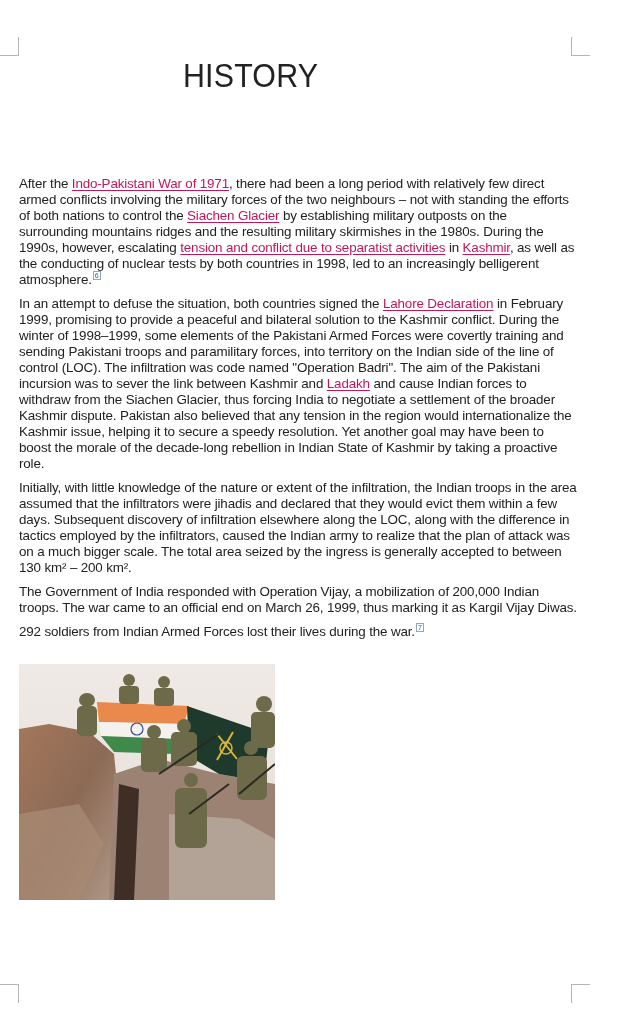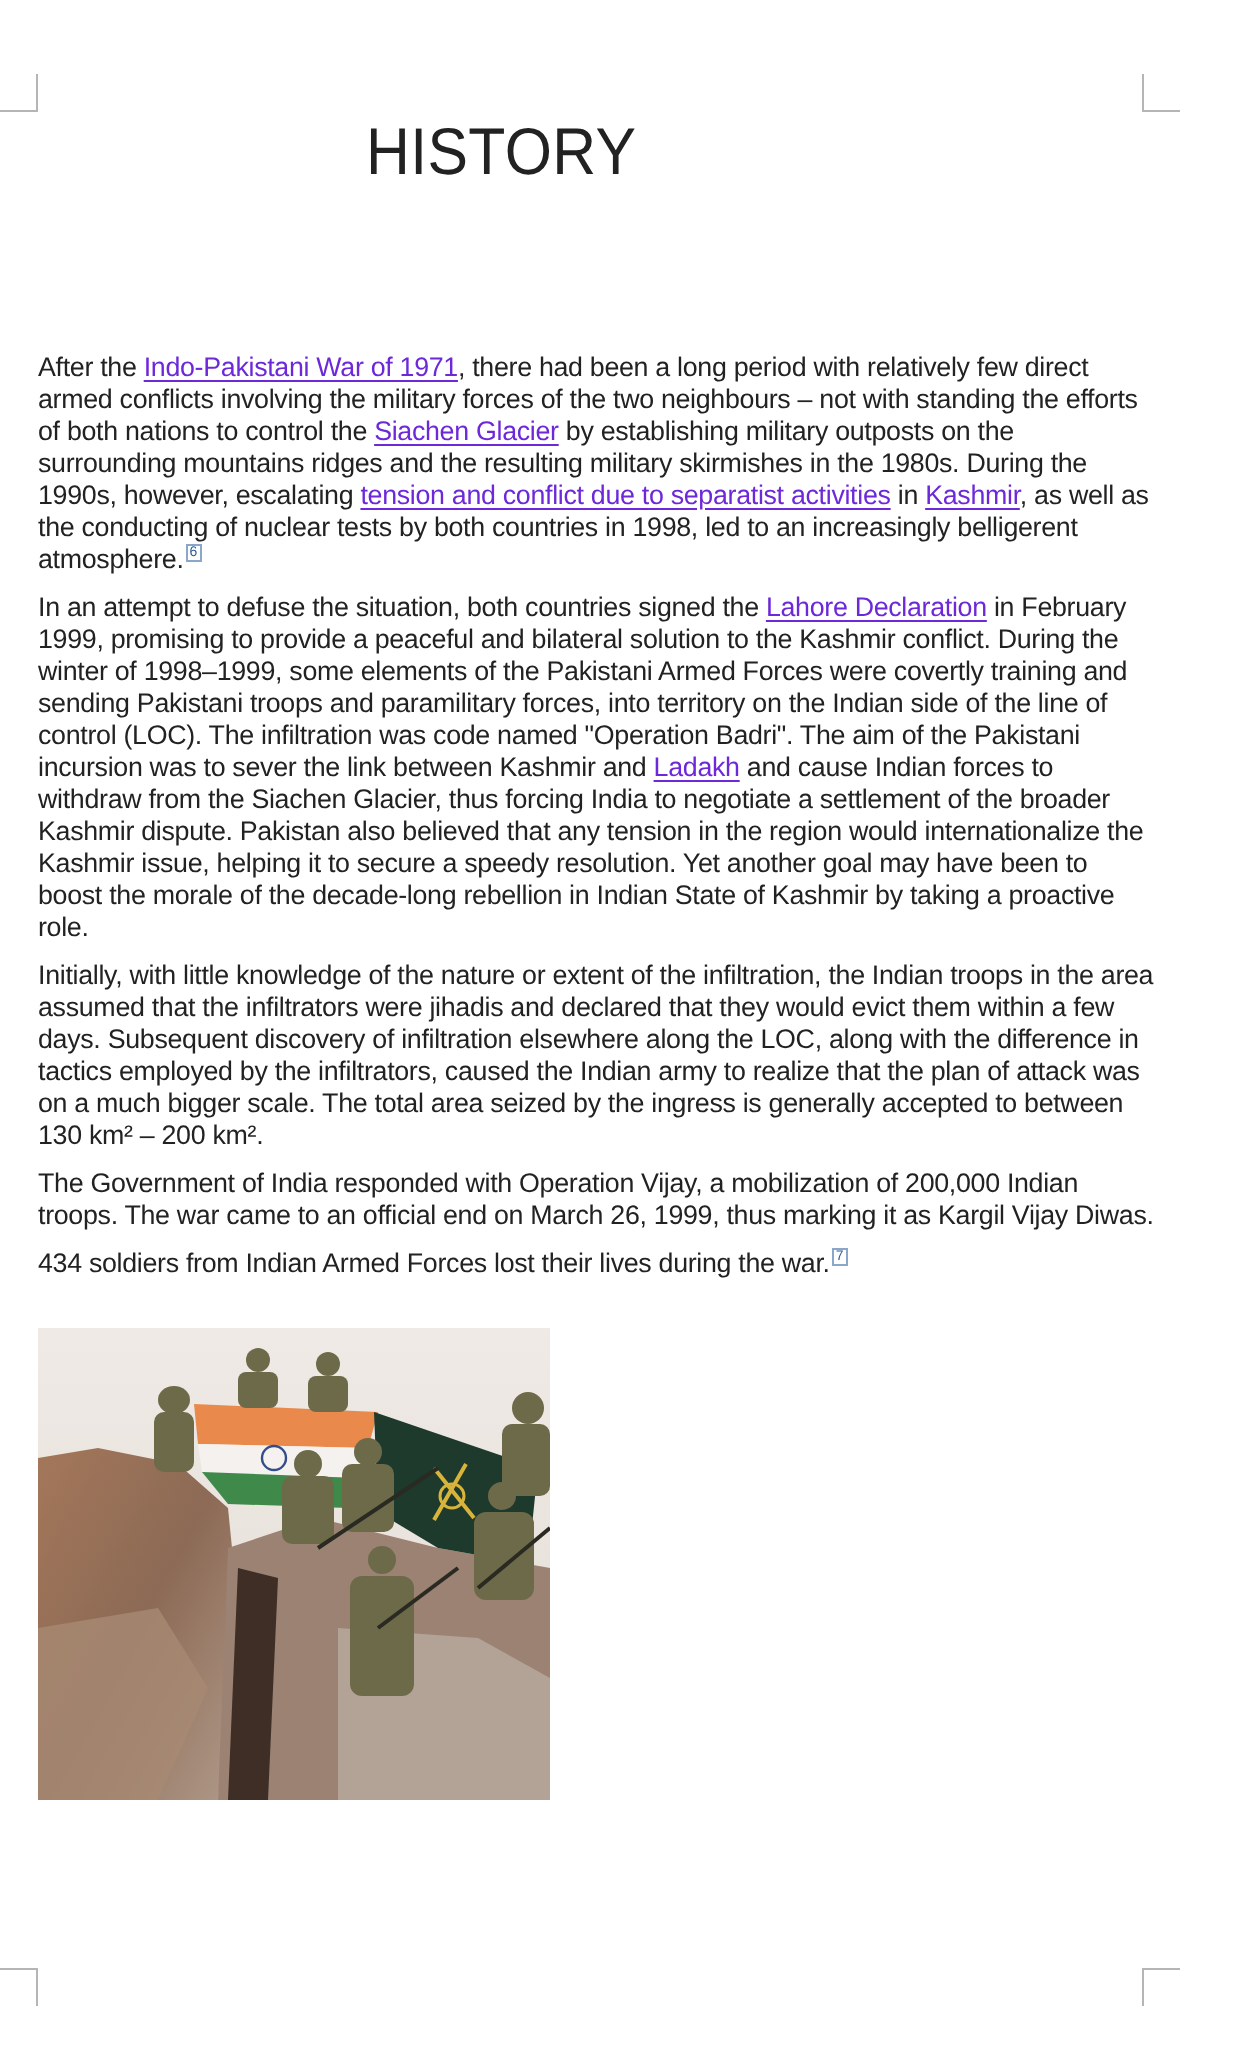--- a/index.html
+++ b/index.html
@@ -6,42 +6,42 @@
   body { width:629px; height:1024px; background:#ffffff; position:relative; overflow:hidden;
          font-family:"Liberation Sans", sans-serif; color:#222; }
   .corner { position:absolute; width:18px; height:18px; border-color:#b5b5b5; border-style:solid; border-width:0; }
   .c-tl { left:0; top:37px; border-right-width:1px; border-bottom-width:1px; }
   .c-tr { left:571px; top:37px; border-left-width:1px; border-bottom-width:1px; }
   .c-bl { left:0; top:984px; border-right-width:1px; border-top-width:1px; }
   .c-br { left:571px; top:984px; border-left-width:1px; border-top-width:1px; }
   .title { position:absolute; left:183px; top:57px; font-size:33px; letter-spacing:0.2px; color:#222; font-weight:normal; margin:0; transform:scaleX(0.92); transform-origin:left; }
   .content { position:absolute; left:19px; top:176px; width:560px; font-size:13.4px; line-height:16px; letter-spacing:-0.15px; }
   .content p { margin:0 0 8px 0; }
-  a.lnk { color:#6d28d9; text-decoration:underline; text-underline-offset:2px;text-align:center; }
+  a.lnk { color:#be185d; text-decoration:underline; text-underline-offset:2px;text-align:center; }
   sup.ref { font-size:7px; color:#2c5d9b; vertical-align:6px; border:1px solid #8aa6c8; line-height:6px; padding:0 1px; margin-left:1px; }
   .photo { position:absolute; left:19px; top:664px; width:256px; height:236px; overflow:hidden;
            background:#c9b8a6; }
   .photo svg { display:block; }
 </style>
 </head>
 <body>
 
 <div class="corner c-tl"></div>
 <div class="corner c-tr"></div>
 <div class="corner c-bl"></div>
 <div class="corner c-br"></div>
 
 <h1 class="title">HISTORY</h1>
 
 <div class="content">
   <p><span>After the </span><a class="lnk" href="#">Indo-Pakistani War of 1971</a><span>, there had been a long period with relatively few direct armed conflicts involving the military forces of the two neighbours – not with standing the efforts of both nations to control the </span><a class="lnk" href="#">Siachen Glacier</a><span> by establishing military outposts on the surrounding mountains ridges and the resulting military skirmishes in the 1980s. During the 1990s, however, escalating </span><a class="lnk" href="#">tension and conflict due to separatist activities</a><span> in </span><a class="lnk" href="#">Kashmir</a><span>, as well as the conducting of nuclear tests by both countries in 1998, led to an increasingly belligerent atmosphere.</span><sup class="ref">6</sup></p>
   <p><span>In an attempt to defuse the situation, both countries signed the </span><a class="lnk" href="#">Lahore Declaration</a><span> in February 1999, promising to provide a peaceful and bilateral solution to the Kashmir conflict. During the winter of 1998–1999, some elements of the Pakistani Armed Forces were covertly training and sending Pakistani troops and paramilitary forces, into territory on the Indian side of the line of control (LOC). The infiltration was code named "Operation Badri". The aim of the Pakistani incursion was to sever the link between Kashmir and </span><a class="lnk" href="#">Ladakh</a><span> and cause Indian forces to withdraw from the Siachen Glacier, thus forcing India to negotiate a settlement of the broader Kashmir dispute. Pakistan also believed that any tension in the region would internationalize the Kashmir issue, helping it to secure a speedy resolution. Yet another goal may have been to boost the morale of the decade-long rebellion in Indian State of Kashmir by taking a proactive role.</span></p>
   <p><span>Initially, with little knowledge of the nature or extent of the infiltration, the Indian troops in the area assumed that the infiltrators were jihadis and declared that they would evict them within a few days. Subsequent discovery of infiltration elsewhere along the LOC, along with the difference in tactics employed by the infiltrators, caused the Indian army to realize that the plan of attack was on a much bigger scale. The total area seized by the ingress is generally accepted to between 130 km² – 200 km².</span></p>
   <p><span>The Government of India responded with Operation Vijay, a mobilization of 200,000 Indian troops. The war came to an official end on March 26, 1999, thus marking it as Kargil Vijay Diwas.</span></p>
-  <p><span>434 soldiers from Indian Armed Forces lost their lives during the war.</span><sup class="ref">7</sup></p>
+  <p><span>292 soldiers from Indian Armed Forces lost their lives during the war.</span><sup class="ref">7</sup></p>
 </div>
 
 <div class="photo" title="Indian soldiers holding the Indian tricolour flag and a regimental flag atop a rocky peak">
   <svg width="256" height="236" viewBox="0 0 256 236">
     <defs>
       <linearGradient id="sky" x1="0" y1="0" x2="0" y2="1">
         <stop offset="0" stop-color="#efeae6"></stop>
         <stop offset="1" stop-color="#e4dcd4"></stop>
       </linearGradient>
       <linearGradient id="rock" x1="0" y1="0" x2="1" y2="1">

